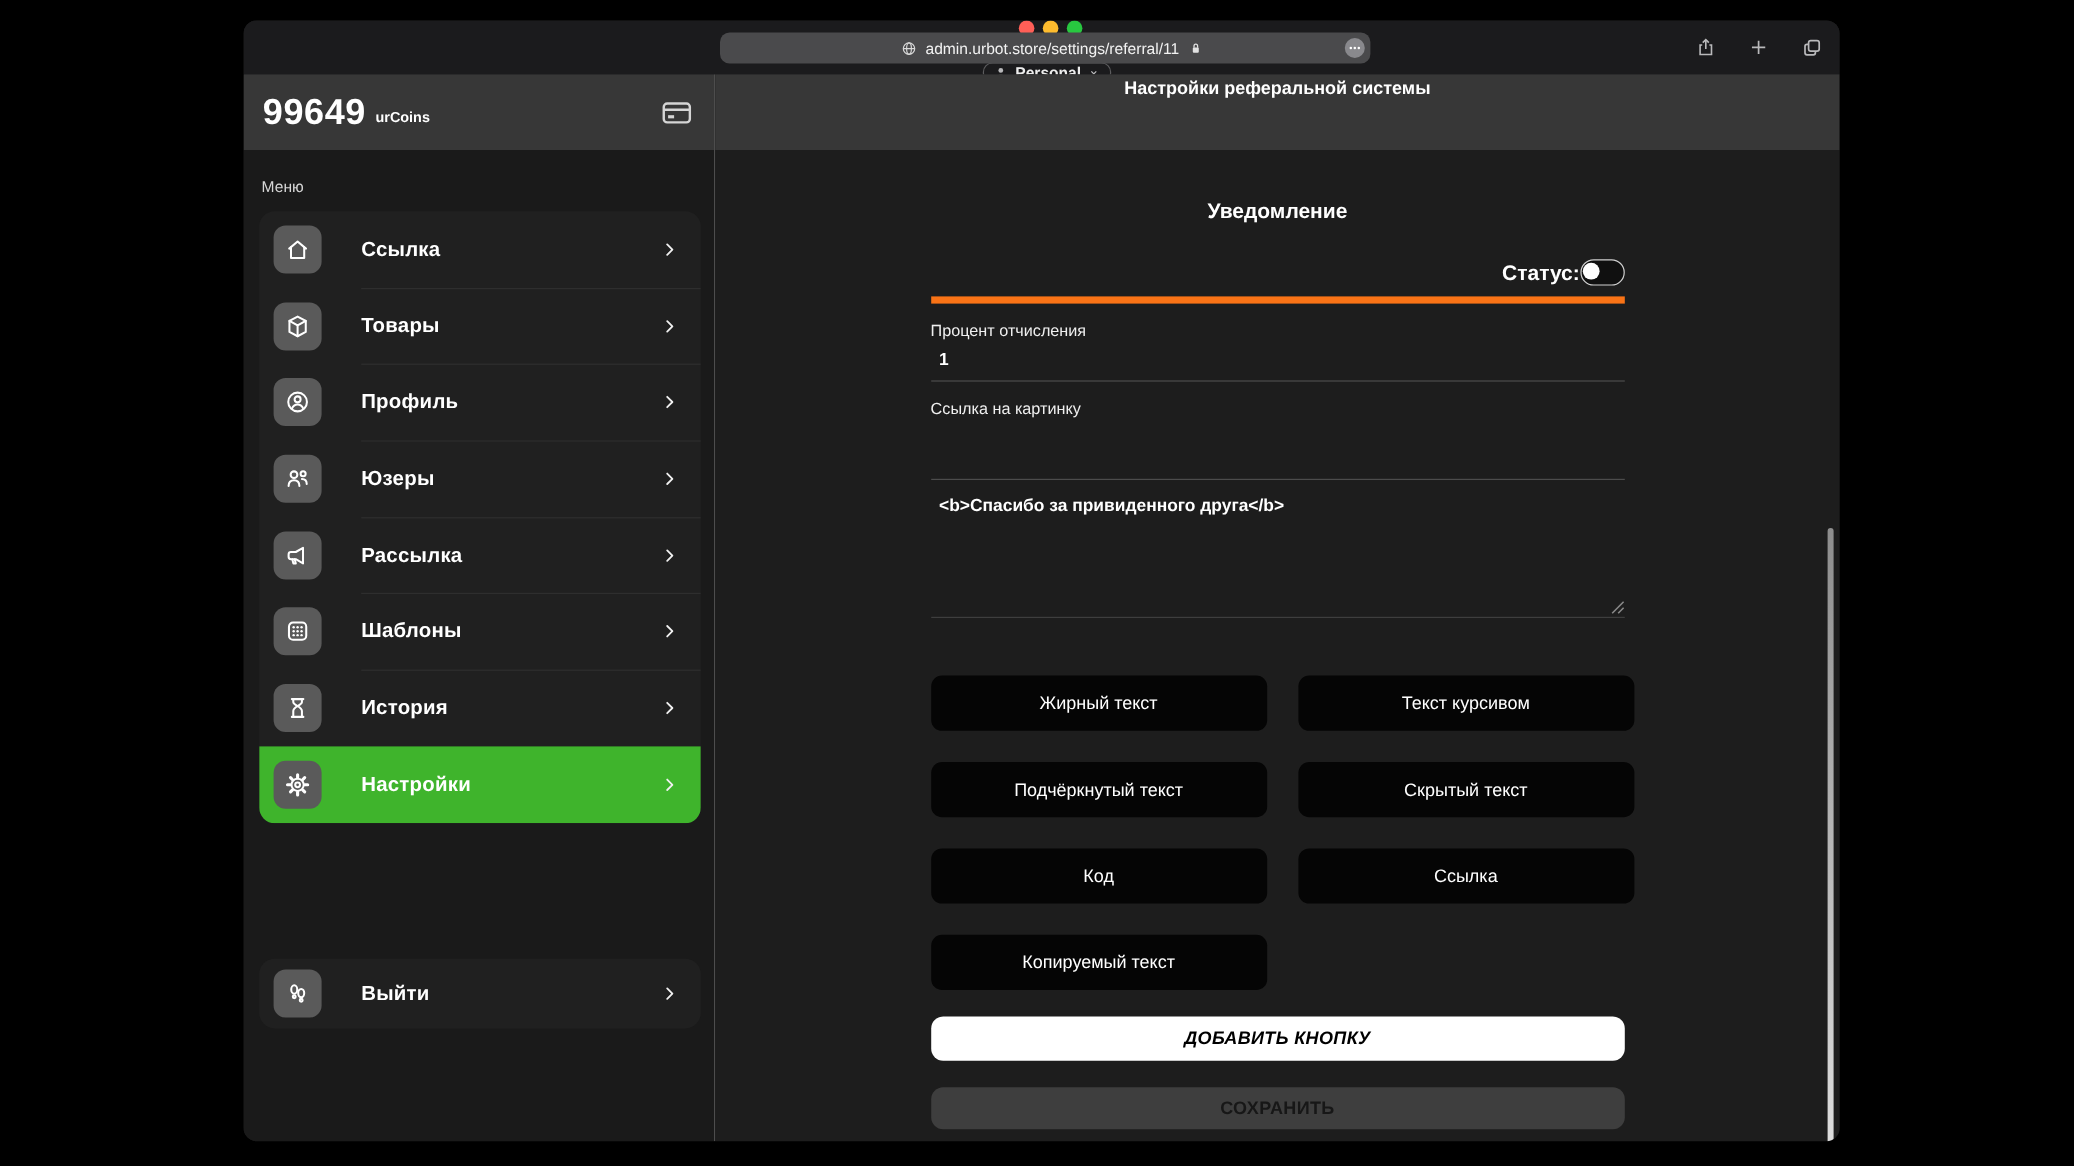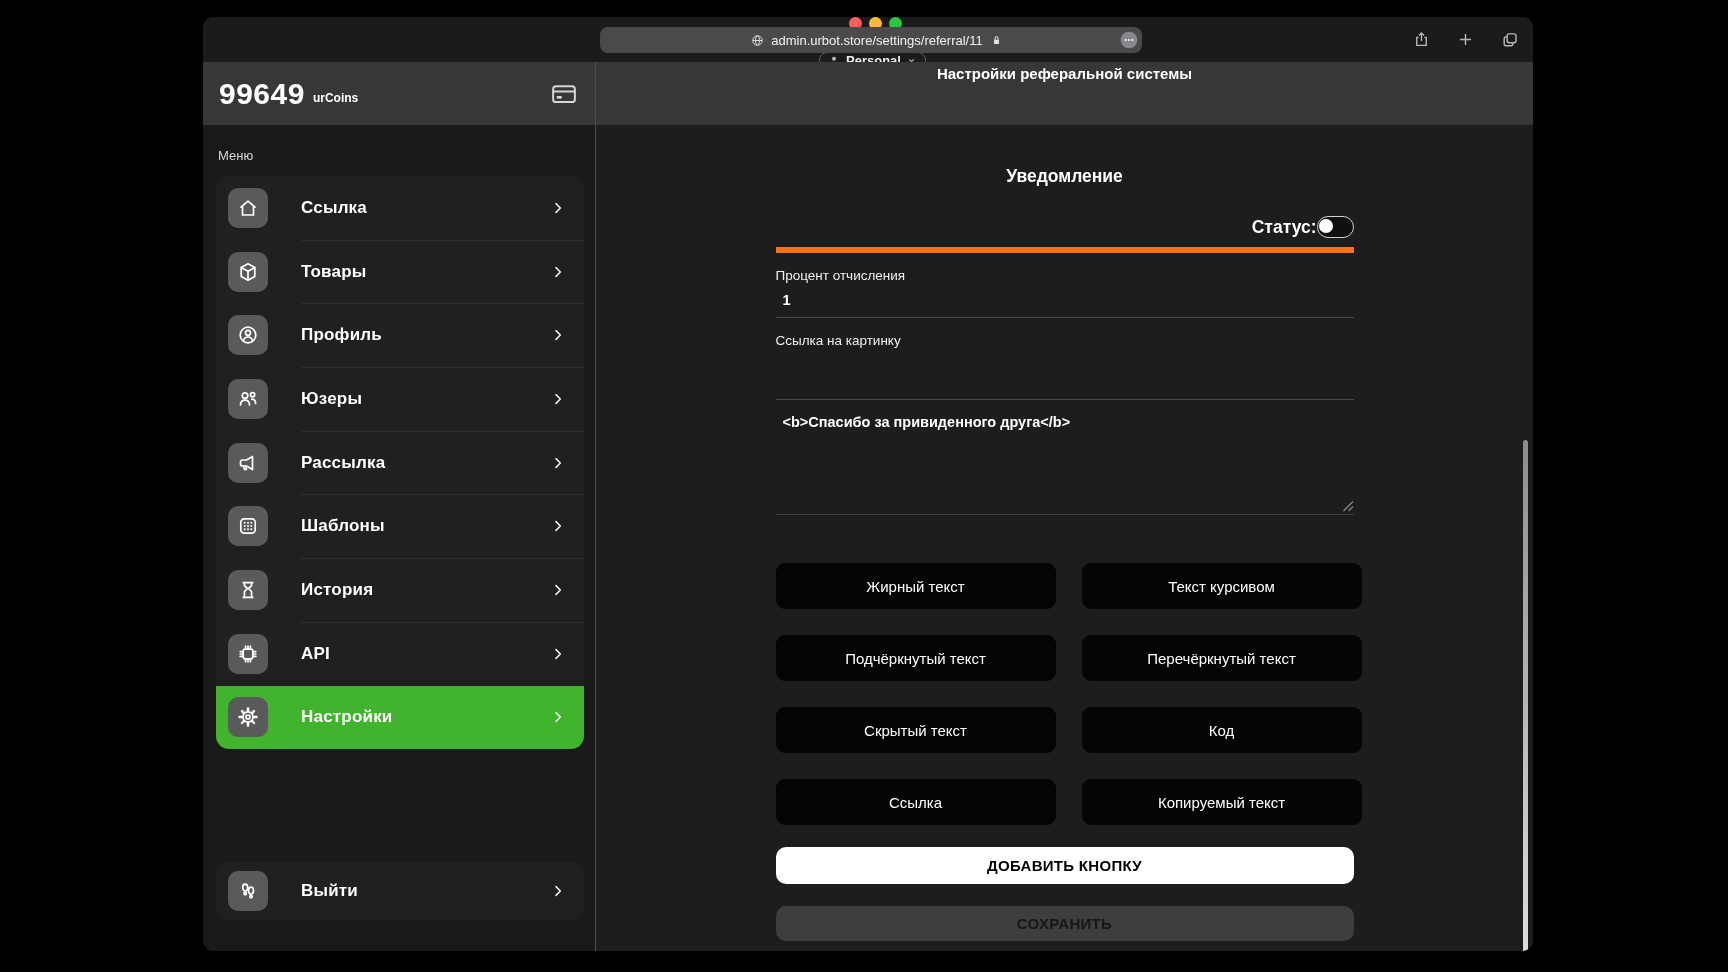--- a/index.html
+++ b/index.html
@@ -59,21 +59,21 @@
   .img-input{padding-bottom:26px;}
   .ta-wrap{position:relative;margin-top:3px;}
   textarea.msg{display:block;width:100%;box-sizing:border-box;height:112px;background:transparent;border:none;outline:none;
     border-bottom:1px solid #3e3e3e;resize:none;color:#fff;font-size:14.5px;font-weight:700;
     font-family:"Liberation Sans",sans-serif;padding:10px 0 0 7px;line-height:1.35;}
   .resize-handle{position:absolute;right:0;bottom:3px;cursor:nwse-resize;color:#8a8a8a;display:flex;}
   .fmt-grid{margin-top:48px;display:grid;grid-template-columns:280px 280px;column-gap:18px;row-gap:23px;gap:26px;}
   .fmt-btn{height:46px;background:#050505;border:none;border-radius:9px;color:#fff;font-size:15px;font-weight:500;
     font-family:"Liberation Sans",sans-serif;cursor:pointer;}
   .add-btn{margin-top:22px;width:100%;height:37px;background:#fff;border:none;border-radius:10px;
-    color:#000;font-size:15px;font-weight:800;letter-spacing:.3px;font-family:"Liberation Sans",sans-serif;cursor:pointer;}
+    color:#000;font-size:15px;font-weight:800;letter-spacing:.3px;font-family:"Liberation Sans",sans-serif;cursor:pointer;font-style:italic;}
   .save-btn{margin-top:22px;width:100%;height:35px;background:#3e3e3e;border:none;border-radius:10px;
     color:#171717;font-size:15px;font-weight:800;letter-spacing:.3px;font-family:"Liberation Sans",sans-serif;cursor:pointer;}
   .scroll-thumb{position:absolute;right:5px;top:378px;width:5px;height:545px;border-radius:3px;
     background:linear-gradient(to bottom,#8d8d8d,#e2e2e2);}
   svg{display:block;}
 </style>
 </head>
 <body>
 
 <div class="window">
@@ -283,34 +283,20 @@
                 <path d="M15.6 4.6 V7 C15.6 10 8.4 10.6 8.4 14.4 V19.4"></path>
               </svg>
             </span>
             <span class="label">История</span>
             <span class="chev">
               <svg width="16" height="16" viewBox="0 0 24 24" fill="none" stroke="currentColor" stroke-width="2.3" stroke-linecap="round" stroke-linejoin="round">
                 <path d="M9 5.5 L15.5 12 L9 18.5"></path>
               </svg>
             </span>
           </div>
-          <div class="menu-item">
-            <span class="icon-box">
-              <svg width="24" height="24" viewBox="0 0 24 24" fill="none" stroke="#fff" stroke-width="1.7" stroke-linecap="round" stroke-linejoin="round">
-                <rect x="7.2" y="7.2" width="9.6" height="9.6" rx="2"></rect>
-                <path d="M9.6 4.2 V7.2 M12 4.2 V7.2 M14.4 4.2 V7.2 M9.6 16.8 V19.8 M12 16.8 V19.8 M14.4 16.8 V19.8 M4.2 9.6 H7.2 M4.2 12 H7.2 M4.2 14.4 H7.2 M16.8 9.6 H19.8 M16.8 12 H19.8 M16.8 14.4 H19.8"></path>
-              </svg>
-            </span>
-            <span class="label">API</span>
-            <span class="chev">
-              <svg width="16" height="16" viewBox="0 0 24 24" fill="none" stroke="currentColor" stroke-width="2.3" stroke-linecap="round" stroke-linejoin="round">
-                <path d="M9 5.5 L15.5 12 L9 18.5"></path>
-              </svg>
-            </span>
-          </div>
           <div class="menu-item active">
             <span class="icon-box">
               <svg width="24" height="24" viewBox="0 0 24 24" fill="none" stroke="#fff" stroke-width="1.7" stroke-linecap="round" stroke-linejoin="round">
                 <circle cx="12" cy="12" r="5.1"></circle>
                 <circle cx="12" cy="12" r="2"></circle>
                 <g stroke-width="2.6">
                   <path d="M12 3.6 V6 M12 18 V20.4 M3.6 12 H6 M18 12 H20.4 M6.1 6.1 L7.8 7.8 M16.2 16.2 L17.9 17.9 M17.9 6.1 L16.2 7.8 M7.8 16.2 L6.1 17.9"></path>
                 </g>
               </svg>
             </span>
@@ -368,21 +354,20 @@
               <line x1="11" y1="1.5" x2="1.5" y2="11"></line>
                 <line x1="11" y1="6.5" x2="6.5" y2="11"></line>
             </svg>
           </span>
         </div>
 
         <div class="fmt-grid" id="fmt-grid">
             <button class="fmt-btn">Жирный текст</button>
             <button class="fmt-btn">Текст курсивом</button>
             <button class="fmt-btn">Подчёркнутый текст</button>
-            <button class="fmt-btn">Перечёркнутый текст</button>
             <button class="fmt-btn">Скрытый текст</button>
             <button class="fmt-btn">Код</button>
             <button class="fmt-btn">Ссылка</button>
             <button class="fmt-btn">Копируемый текст</button>
           </div>
 
         <button class="add-btn">ДОБАВИТЬ КНОПКУ</button>
         <button class="save-btn">СОХРАНИТЬ</button>
       </div>
 

